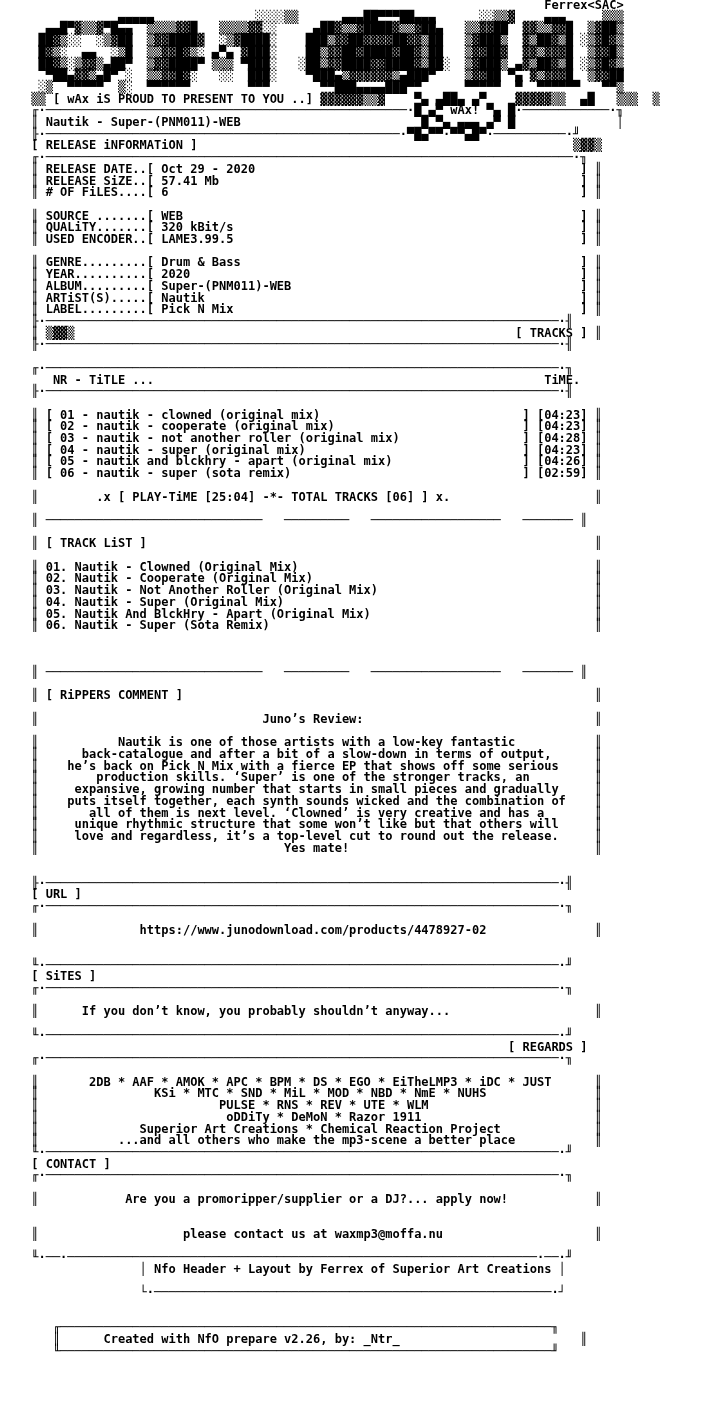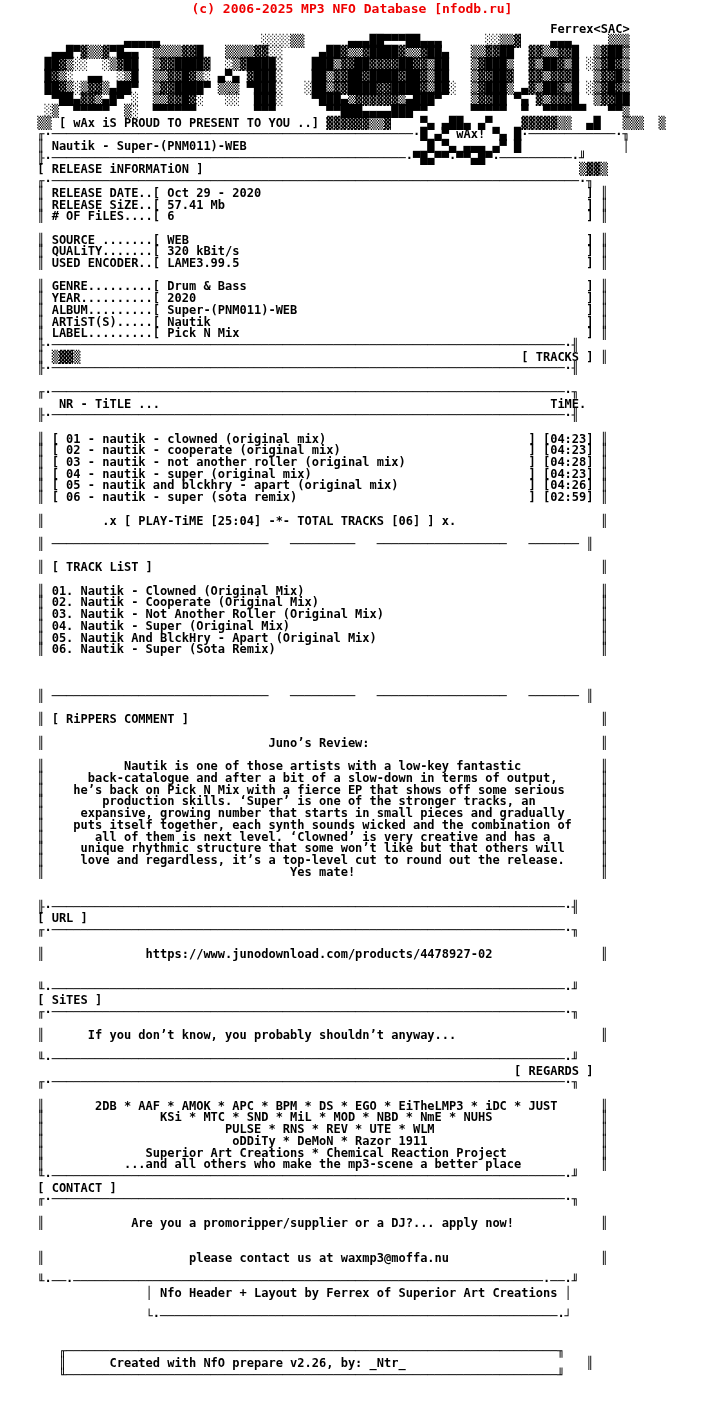--- a/index.html
+++ b/index.html
@@ -16,36 +16,35 @@
     font-family: "DejaVu Sans Mono", monospace;
     font-weight: bold;
     font-size: 13px;
     line-height: 17px;
     color: #ee0000;
     text-align: center;
     height: 18px;
     white-space: pre;
   }
   .nfo {
-    margin: 6px;
+    margin: 0;
     padding: 0 0 0 24px;
     font-family: "DejaVu Sans Mono", monospace;
     font-weight: bold;
     font-size: 12px;
     line-height: 11.7px;
     color: #000000;
     white-space: pre;
     letter-spacing: 0;
   }
 </style>
 </head>
 <body>
 
 <div class="page">
-  <div class="site-header">(c) 2006-2025 MP3 NFO Database [nfodb.ru]</div>
   <pre class="nfo">                                                                        Ferrex&lt;SAC&gt;
              ▄▄▄▄▄              ░░░░▒▒      ▄▄▄██▀▀▀██▄▄▄      ░░▒▒▓    ▄▄▄     ▒▒▒
    ▄▄█▀▓▒▒▓▀█▄▄  ▒▒▒▒▓▓█   ▒▒▒▒▓▓░░     ▄██▓▒▒▓████▓▒▒▓██▄   ▒▒▓▓██  ▓▓▒▒▓▓█  ▒▓██▒
   ██▓▒░░  ░▒▓██  ▒▓▓████▓  ░▒▓████░    ███▒▓▓██▓▓▓▓██▓▓▒██   ▒▓███▒  ▓▒██▓▒█ ░▒▓█▓▒
   █▓▒░  ▄▄  ░▒█  ▒▒▓▓█▓▒░ ▄▀▄ ▓███░    ██▒▓▓██▓████▓██▓▒██   ▒▓▓██▓  ▓▓▒▓▓▓█  ▒▓▓█▒
   ██▓▒░▒▓▓▒▄██▀  ▒▓▓████▀ ▒▒▒ ▀███░   ░██▒▓▓████▓▓████▓▒██░  ▒▓███▒ ▄▓▒██▓▒█ ░▒▓█▓▒
    ▀██▄▓▓▒▄█▀ ░  ▒▒▓▓█▓░   ░░  ███░    ▀███▄▒▓▓▓▓▓▓▒▄███▀    ▒▓▓██ ▀▄ ▓▒▓▓▓█  ▒▓▓██
   ░▒  ▀▀▀▀▀  ▒░  ▀▀▀▀▀▀        ▀▀▀       ▀▀███▄▄▄▄███▀▀      ▀▀▀▀▀  ▀  ▀▀▀▀▀▀   ▀▀▒
  ▒▒ [ wAx iS PROUD TO PRESENT TO YOU ..] ▓▓▓▓▓▓▒▒▓    ▀▄ ▄██▄ ▄▀    ▓▓▓▓▓▒▒  ▄█   ▒▒▒  ▒
  ╓·──────────────────────────────────────────────────·█ ▄▀ wAx! ▀▄ █·────────────·╖

